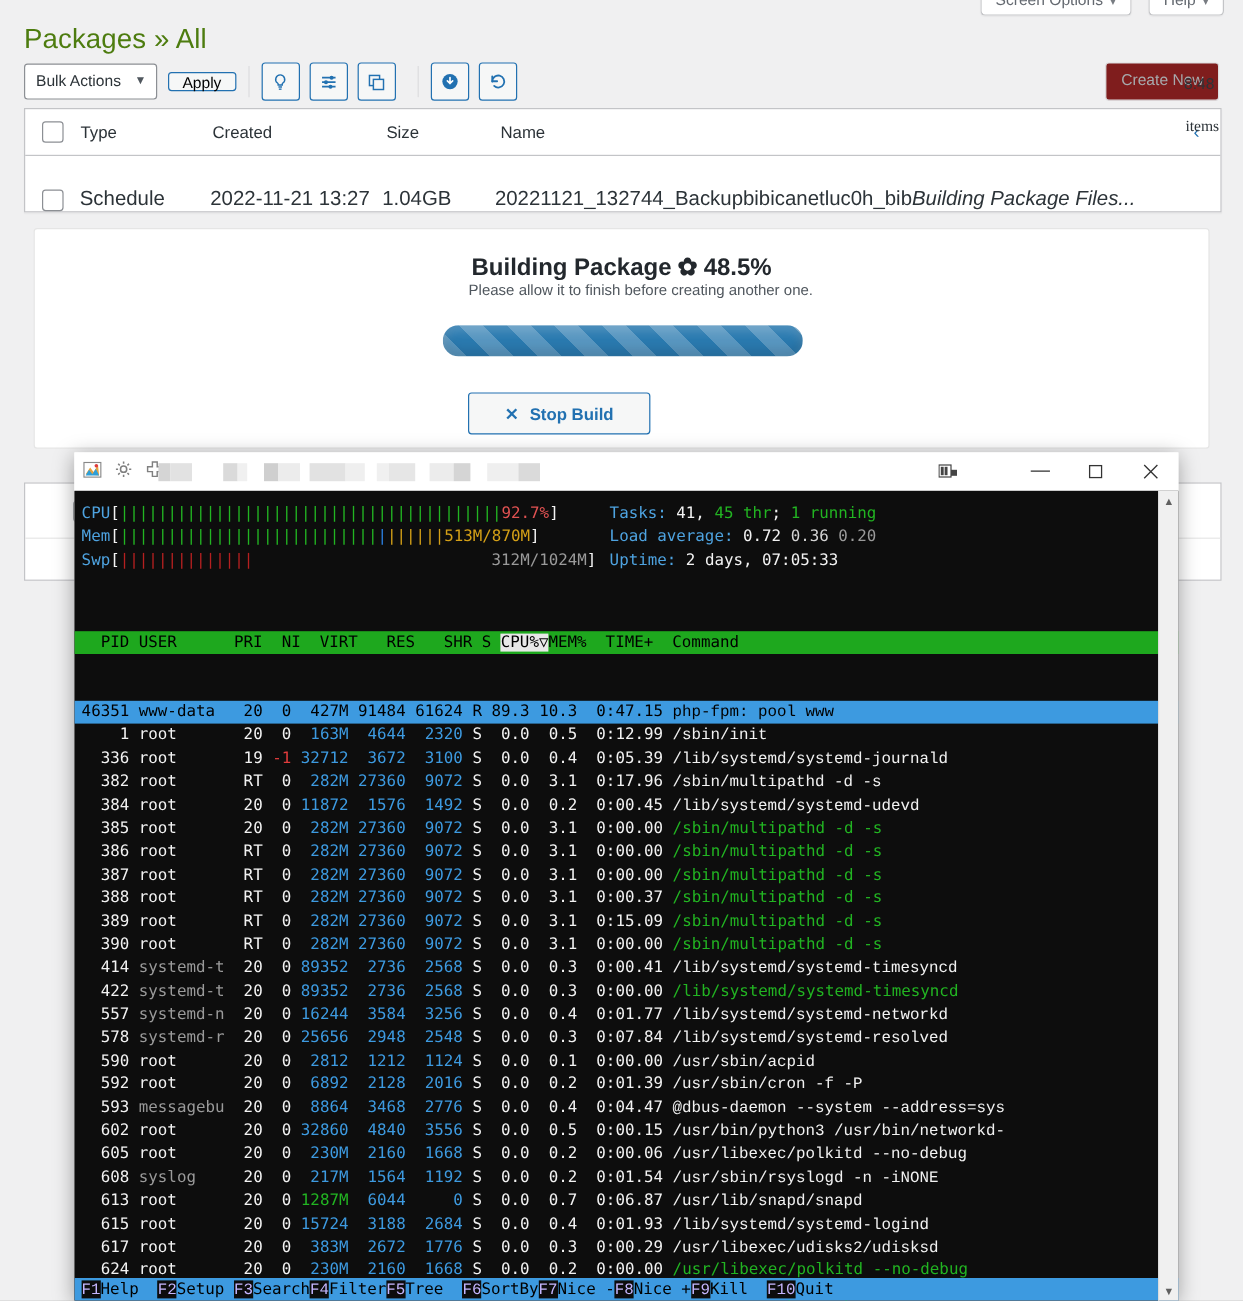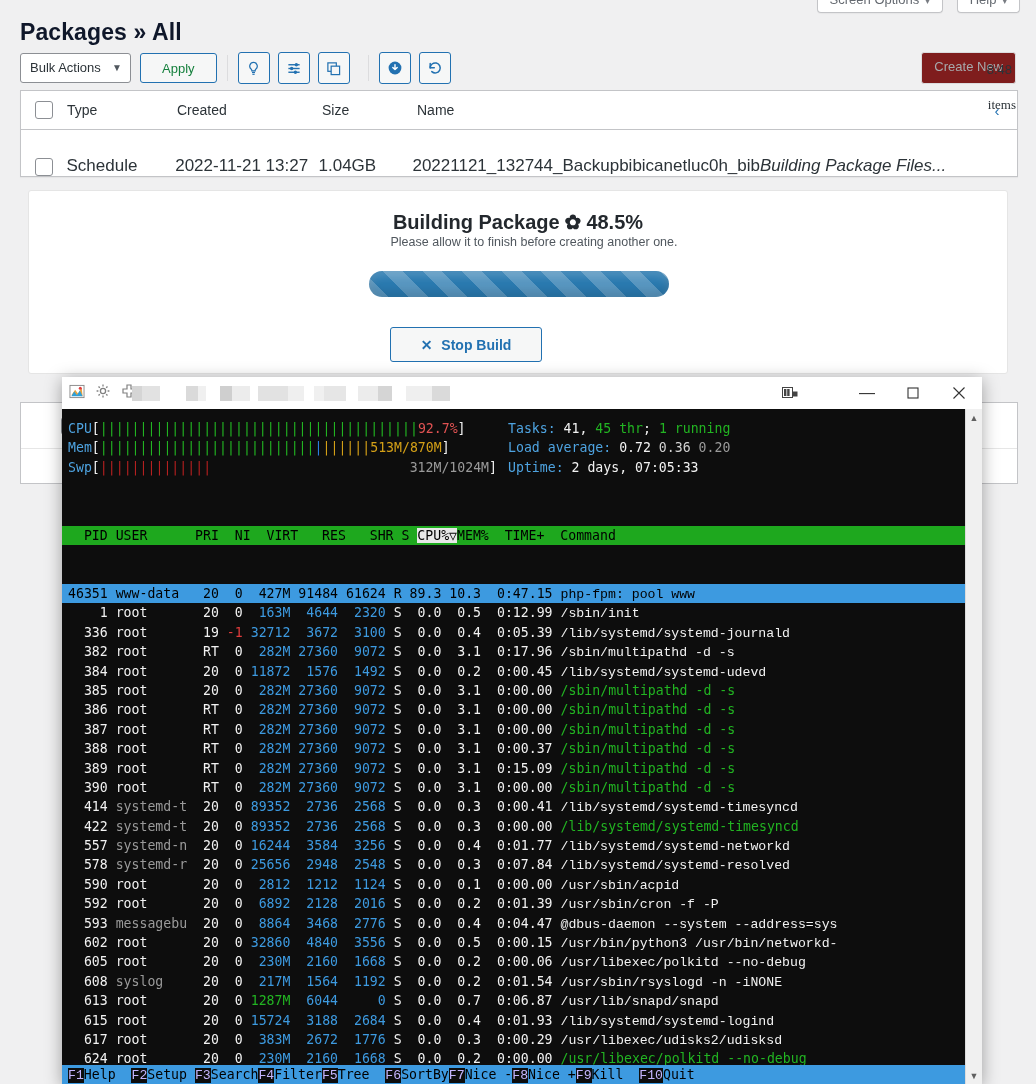--- a/index.html
+++ b/index.html
@@ -15,36 +15,36 @@
 
   .top-hidden-btns{position:absolute;top:-14px;right:16px;display:flex;gap:14px;}
   .top-hidden-btns .tbtn{
     background:#fff;border:1px solid #c3c4c7;border-top:none;
     border-radius:0 0 4px 4px;padding:6px 12px 5px 12px;font-size:13px;color:#646970;
     box-shadow:0 1px 1px rgba(0,0,0,.04);
   }
   .top-hidden-btns .tbtn .caret{font-size:9px;margin-left:6px;color:#787c82;}
 
   #page-title{
-    position:absolute;left:20px;top:4px;font-size:23px;font-weight:700;color:#0f172a;
+    position:absolute;left:20px;top:4px;font-size:23px;font-weight:400;color:#4d7c0f;
     letter-spacing:.1px;
   }
 
   
   #toolbar{position:absolute;left:20px;top:52px;display:flex;align-items:center;gap:0;}
   .sel-wrap{position:relative;}
   .bulk-select{
     appearance:none;-webkit-appearance:none;
     border:1px solid #8c8f94;border-radius:3px;background:#fff;color:#2c3338;
     font-size:13px;font-family:inherit;padding:5px 28px 5px 9px;height:30px;line-height:18px;
   }
   .sel-caret{position:absolute;right:9px;top:9px;pointer-events:none;font-size:10px;color:#50575e;}
   .btn-secondary{
-    margin-left:9px;border:1px solid #2271b1;border-radius:3px;background:#f6f7f7;color:#15803d;
-    font-size:13px;font-family:inherit;height:30px;padding:0 21px;cursor:pointer;
+    margin-left:9px;border:1px solid #2271b1;border-radius:3px;background:#f6f7f7;color:#000000;
+    font-size:13px;font-family:inherit;height:16px;padding:0 11px;cursor:pointer;
   }
   .sep{width:1px;height:26px;background:#dcdcde;margin:0 10px;}
   .icon-btn{
     width:30px;height:30px;border:1px solid #2271b1;border-radius:3px;background:#f6f7f7;
     display:flex;align-items:center;justify-content:center;cursor:pointer;margin-right:8px;
   }
   .icon-btn svg{display:block;}
   .btn-disabled{
     position:absolute;right:20px;top:52px;height:30px;padding:0 12px;
     border:1px solid #dcdcde;border-radius:3px;background:#7f1d1d;color:#a7aaad;

